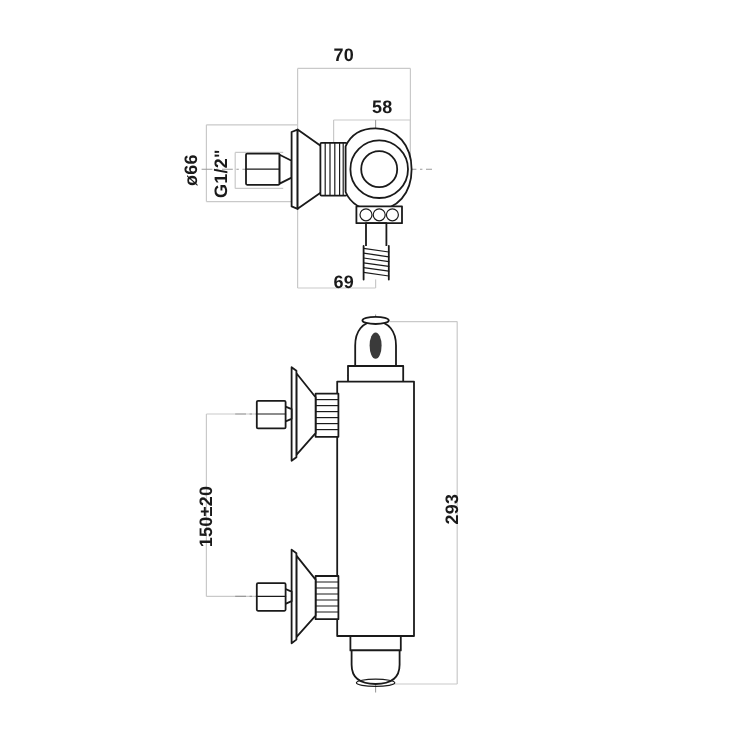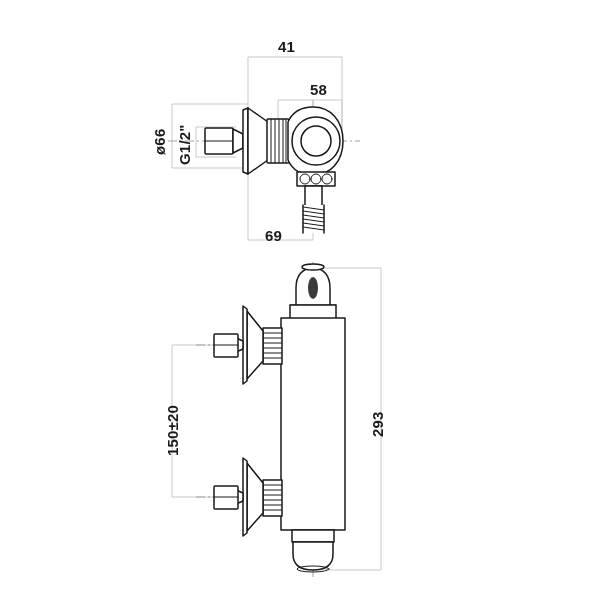--- a/index.html
+++ b/index.html
@@ -245,25 +245,25 @@
       <line class="hatchline" x1="263" y1="505" x2="282" y2="505"></line>
       <line class="hatchline" x1="263" y1="510" x2="282" y2="510"></line>
       <path class="outline" d="M263 483 L247 463 L247 531 L263 513 Z"></path>
       <path class="outline" d="M243 458 L247 461 L247 533 L243 536 Z"></path>
       <path class="outline" d="M236 490 L243 493 L243 501 L236 504 Z"></path>
       <rect class="outline" x="214" y="486" width="24" height="23" rx="1"></rect>
       <line class="outline-thin" x1="214" y1="497" x2="238" y2="497"></line>
     </g>
   </svg>
 
-  <div class="dimtext" style="left:278px; top:39px;">41</div>
+  <div class="dimtext" style="left:278px; top:39px;">70</div>
 
   <div class="dimtext" style="left:298px; top:82px;margin-left:12px;">58</div>
 
-  <div class="dimtext" style="left:265px; top:228px;">69</div>
+  <div class="dimtext" style="left:278px; top:228px;">69</div>
 
   <div class="dimtext vert" style="left:152px; top:155px;">ø66</div>
 
   <div class="dimtext vert" style="left:177px; top:165px;">G1/2"</div>
 
   <div class="dimtext vert" style="left:165px; top:456px;">150±20</div>
 
   <div class="dimtext vert" style="left:370px; top:437px;">293</div>
 
 </div>

